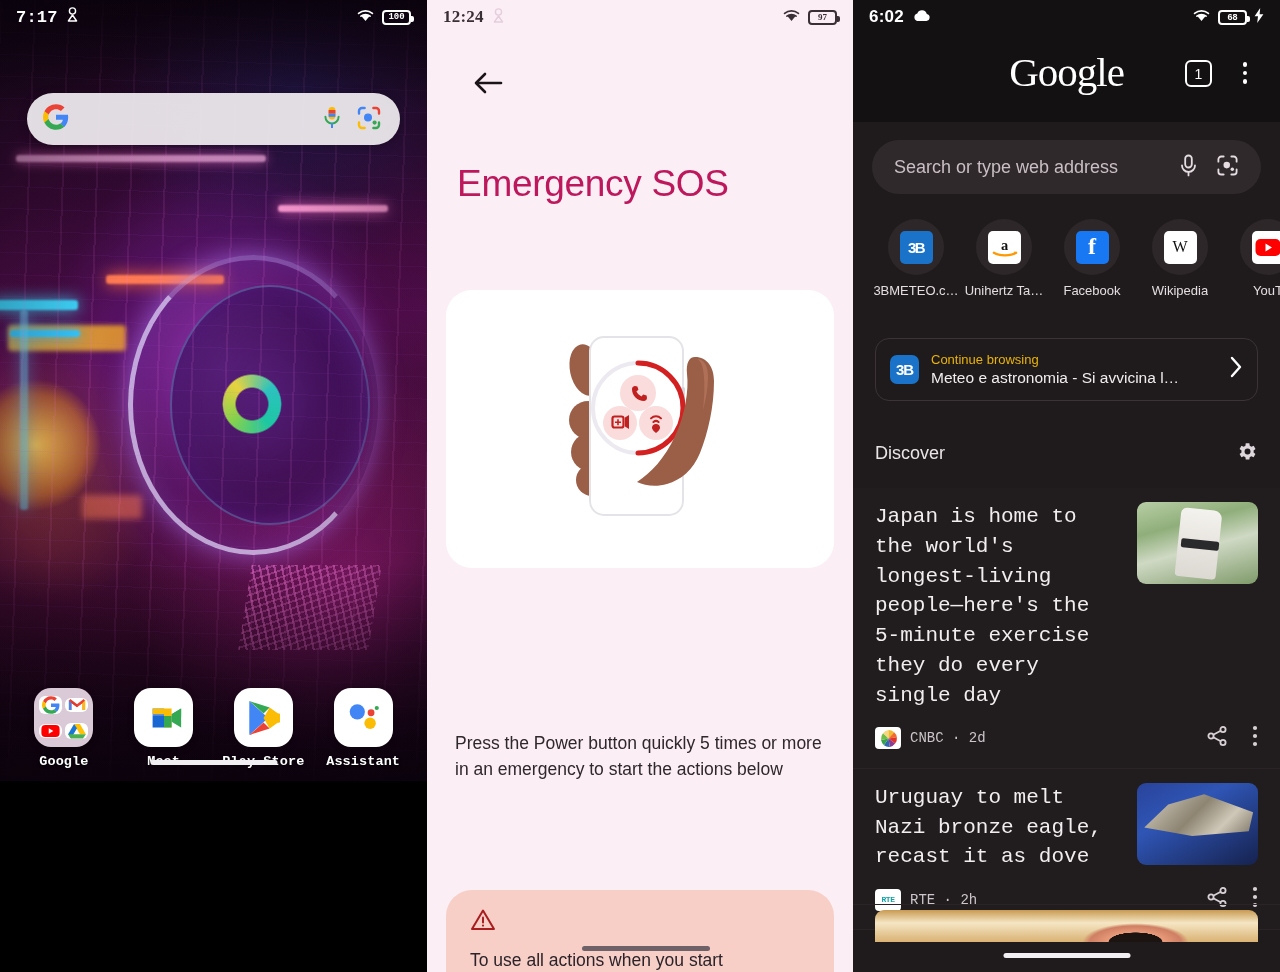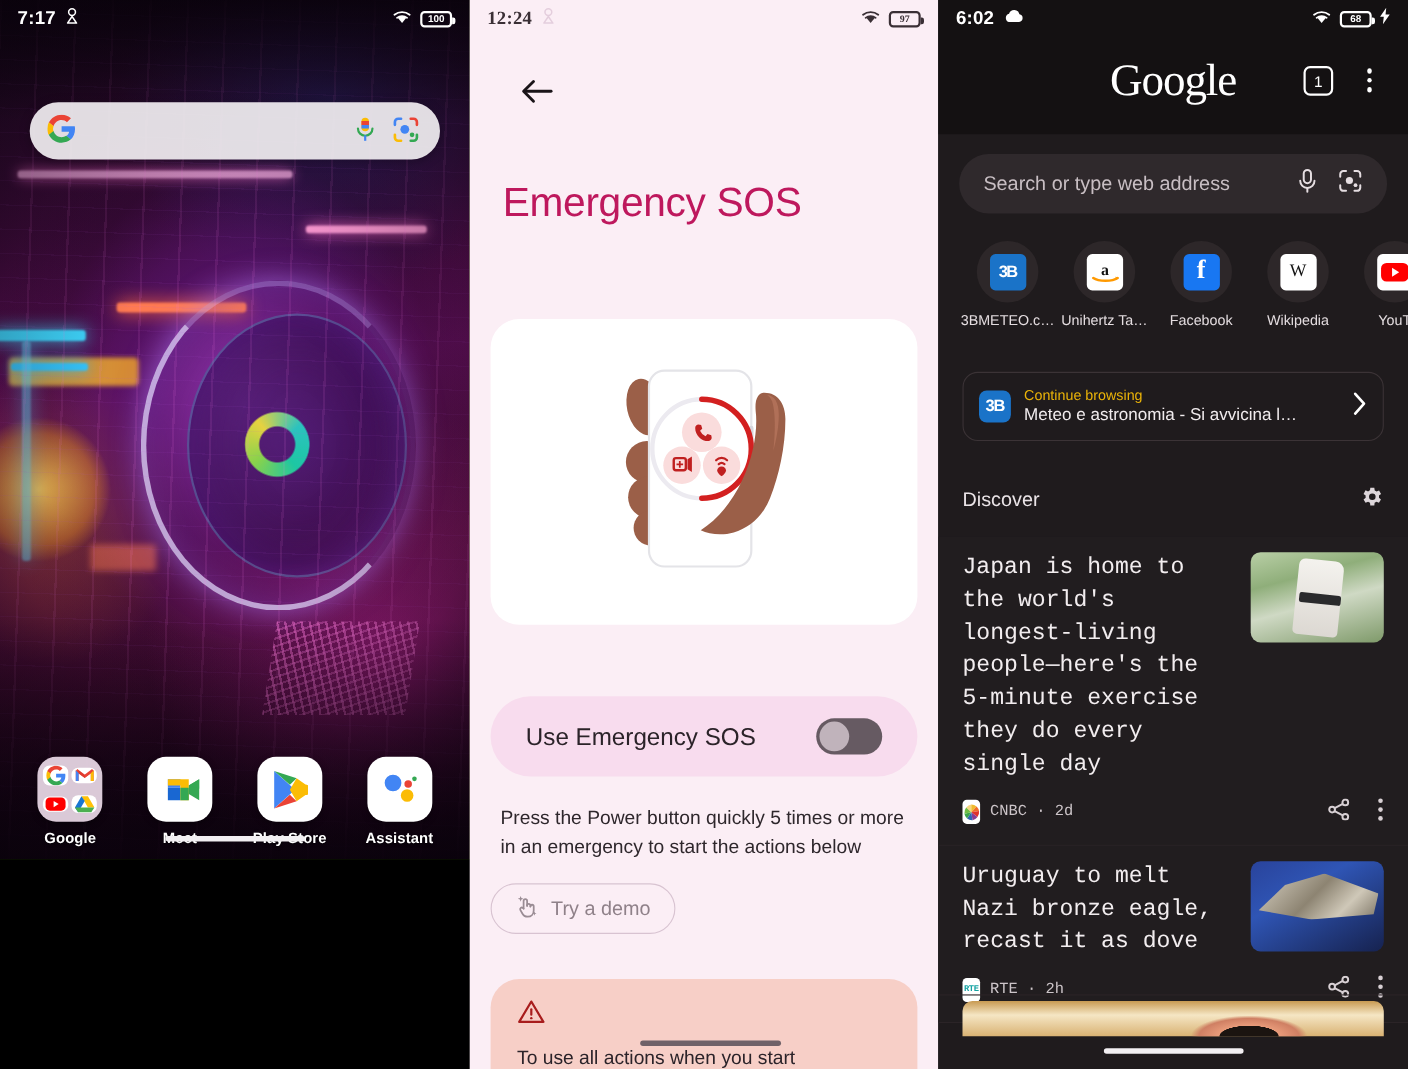--- a/index.html
+++ b/index.html
@@ -6,21 +6,22 @@
   html, body {
     width: 1280px; height: 972px;
     font-family: "Liberation Sans", sans-serif;
     background: #000; overflow: hidden;
   }
   .screens { display: flex; width: 1280px; height: 972px; }
 
   
   .panel-home {
     position: relative; width: 427px; height: 781px; overflow: hidden;
-    background: #4d7c0f;
+    background: #4c1d95;
+    font-family: Liberation Mono, monospace;
   }
   .wallpaper { position: absolute; inset: 0; overflow: hidden; }
   .wp-base {
     position: absolute; inset: 0;
     background:
       radial-gradient(ellipse 55% 38% at 52% 47%, rgba(150,60,190,.85) 0%, rgba(80,20,110,.55) 45%, rgba(30,6,40,.2) 75%, transparent 100%),
       radial-gradient(ellipse 40% 25% at 12% 60%, rgba(255,140,40,.35) 0%, transparent 70%),
       radial-gradient(ellipse 70% 40% at 80% 75%, rgba(215,40,170,.55) 0%, transparent 70%),
       radial-gradient(ellipse 60% 30% at 70% 12%, rgba(40,30,90,.9) 0%, transparent 75%),
       linear-gradient(170deg, #1b0a20 0%, #3d0b3a 25%, #6a1161 45%, #57103f 65%, #2a0722 85%, #12030e 100%);
@@ -285,21 +286,21 @@
     background:#2a2a2c; transform: rotate(6deg); border-radius:2px;
   }
   .thumb-b { background: linear-gradient(150deg,#29439b 0%,#2f55b5 35%,#16224f 100%); position: relative; }
   .thumb-b::before {
     content:""; position:absolute; left:6%; top:14%; width:90%; height:58%;
     background: linear-gradient(135deg,#d8d2c4,#8d8472 45%,#cfc8b8 70%,#6f6758);
     clip-path: polygon(0% 70%, 22% 22%, 55% 0%, 100% 38%, 96% 78%, 44% 88%);
   }
   .feed-meta { display: flex; align-items: center; margin-top: 14px; }
   .src-logo {
-    width: 16px; height: 22px; border-radius: 4px; background: #fff;
+    width: 26px; height: 22px; border-radius: 4px; background: #fff;
     display: flex; align-items: center; justify-content: center; margin-right: 9px;
     font-size: 7.5px; font-weight: 700; overflow: hidden;
   }
   .src-text { font-size: 14px; color: #cdc5c9; flex: 1; }
   .meta-actions { display: flex; align-items: center; gap: 24px; }
   .chrome-nav {
     position: absolute; left: 50%; bottom: 14px; transform: translateX(-50%);
     width: 127px; height: 5px; border-radius: 3px; background: #f2eff2; z-index: 9;
   }
   .feed-partial {
@@ -578,41 +579,23 @@
         <path d="M135 104.5 L139 102 v14 l-4 -2.5z" fill="#c02020"></path>
         <path d="M161 105.4a7 7 0 0 1 10 0" fill="none" stroke="#c02020" stroke-width="2" stroke-linecap="round"></path>
         <path d="M163.4 109a4 4 0 0 1 5.2 0" fill="none" stroke="#c02020" stroke-width="2" stroke-linecap="round"></path>
         <path d="M166 111c2.4 0 4 1.7 4 3.8 0 2.5-4 5.2-4 5.2s-4-2.7-4-5.2c0-2.1 1.6-3.8 4-3.8z" fill="#c02020"></path>
 
         <path d="M205 44c12 0 19 10 19 24 0 26-6 52-14 72-7 17-19 27-33 31-10 3-22 2-30-2 14-9 28-24 38-46 10-21 14-46 12-62-1-11 2-17 8-17z" fill="#9b5f48"></path>
         <path d="M207 46c7 0 11 7 11 18 0 10-2 22-5 33 2-18 2-35-1-45-2-5-5-6-5-6z" fill="#b07058"></path>
       </svg>
     </div>
 
-    <div class="toggle-row">
-      <span class="toggle-label">Use Emergency SOS</span>
-      <span class="switch">
-          <span class="knob"></span>
-        </span>
-    </div>
 
     <div class="sos-desc">Press the Power button quickly 5 times or more in an emergency to start the actions below</div>
 
-    <button class="demo-button">
-      <span>
-        <svg width="22" height="24" viewBox="0 0 22 24">
-          <path d="M7 14V7a1.6 1.6 0 0 1 3.2 0v4.6" fill="none" stroke="#9a8c94" stroke-width="1.6" stroke-linecap="round"></path>
-          <path d="M10.2 11.2a1.5 1.5 0 0 1 3 0v1" fill="none" stroke="#9a8c94" stroke-width="1.6" stroke-linecap="round"></path>
-          <path d="M13.2 12a1.5 1.5 0 0 1 3 0v3.4c0 3.4-2.2 6-5.4 6-2.6 0-4.2-1.3-5.2-3.4L4 15.2a1.5 1.5 0 0 1 2.3-1.8L7 14" fill="none" stroke="#9a8c94" stroke-width="1.6" stroke-linecap="round" stroke-linejoin="round"></path>
-          <path d="M3.6 4.4l.7-1.9.7 1.9 1.9.7-1.9.7-.7 1.9-.7-1.9-1.9-.7z" fill="#9a8c94"></path>
-          <path d="M16.4 18l.5-1.4.5 1.4 1.4.5-1.4.5-.5 1.4-.5-1.4-1.4-.5z" fill="#9a8c94"></path>
-        </svg>
-      </span>
-      <span>Try a demo</span>
-    </button>
 
     <div class="warn-card">
       <span>
         <svg width="26" height="24" viewBox="0 0 26 24">
           <path d="M13 2.5 L24 21 H2 Z" fill="none" stroke="#a81d1d" stroke-width="2" stroke-linejoin="round"></path>
           <path d="M13 9.5v5" stroke="#a81d1d" stroke-width="2" stroke-linecap="round"></path>
           <circle cx="13" cy="17.6" r="1.1" fill="#a81d1d"></circle>
         </svg>
       </span>
       <div class="warn-text">To use all actions when you start</div>

